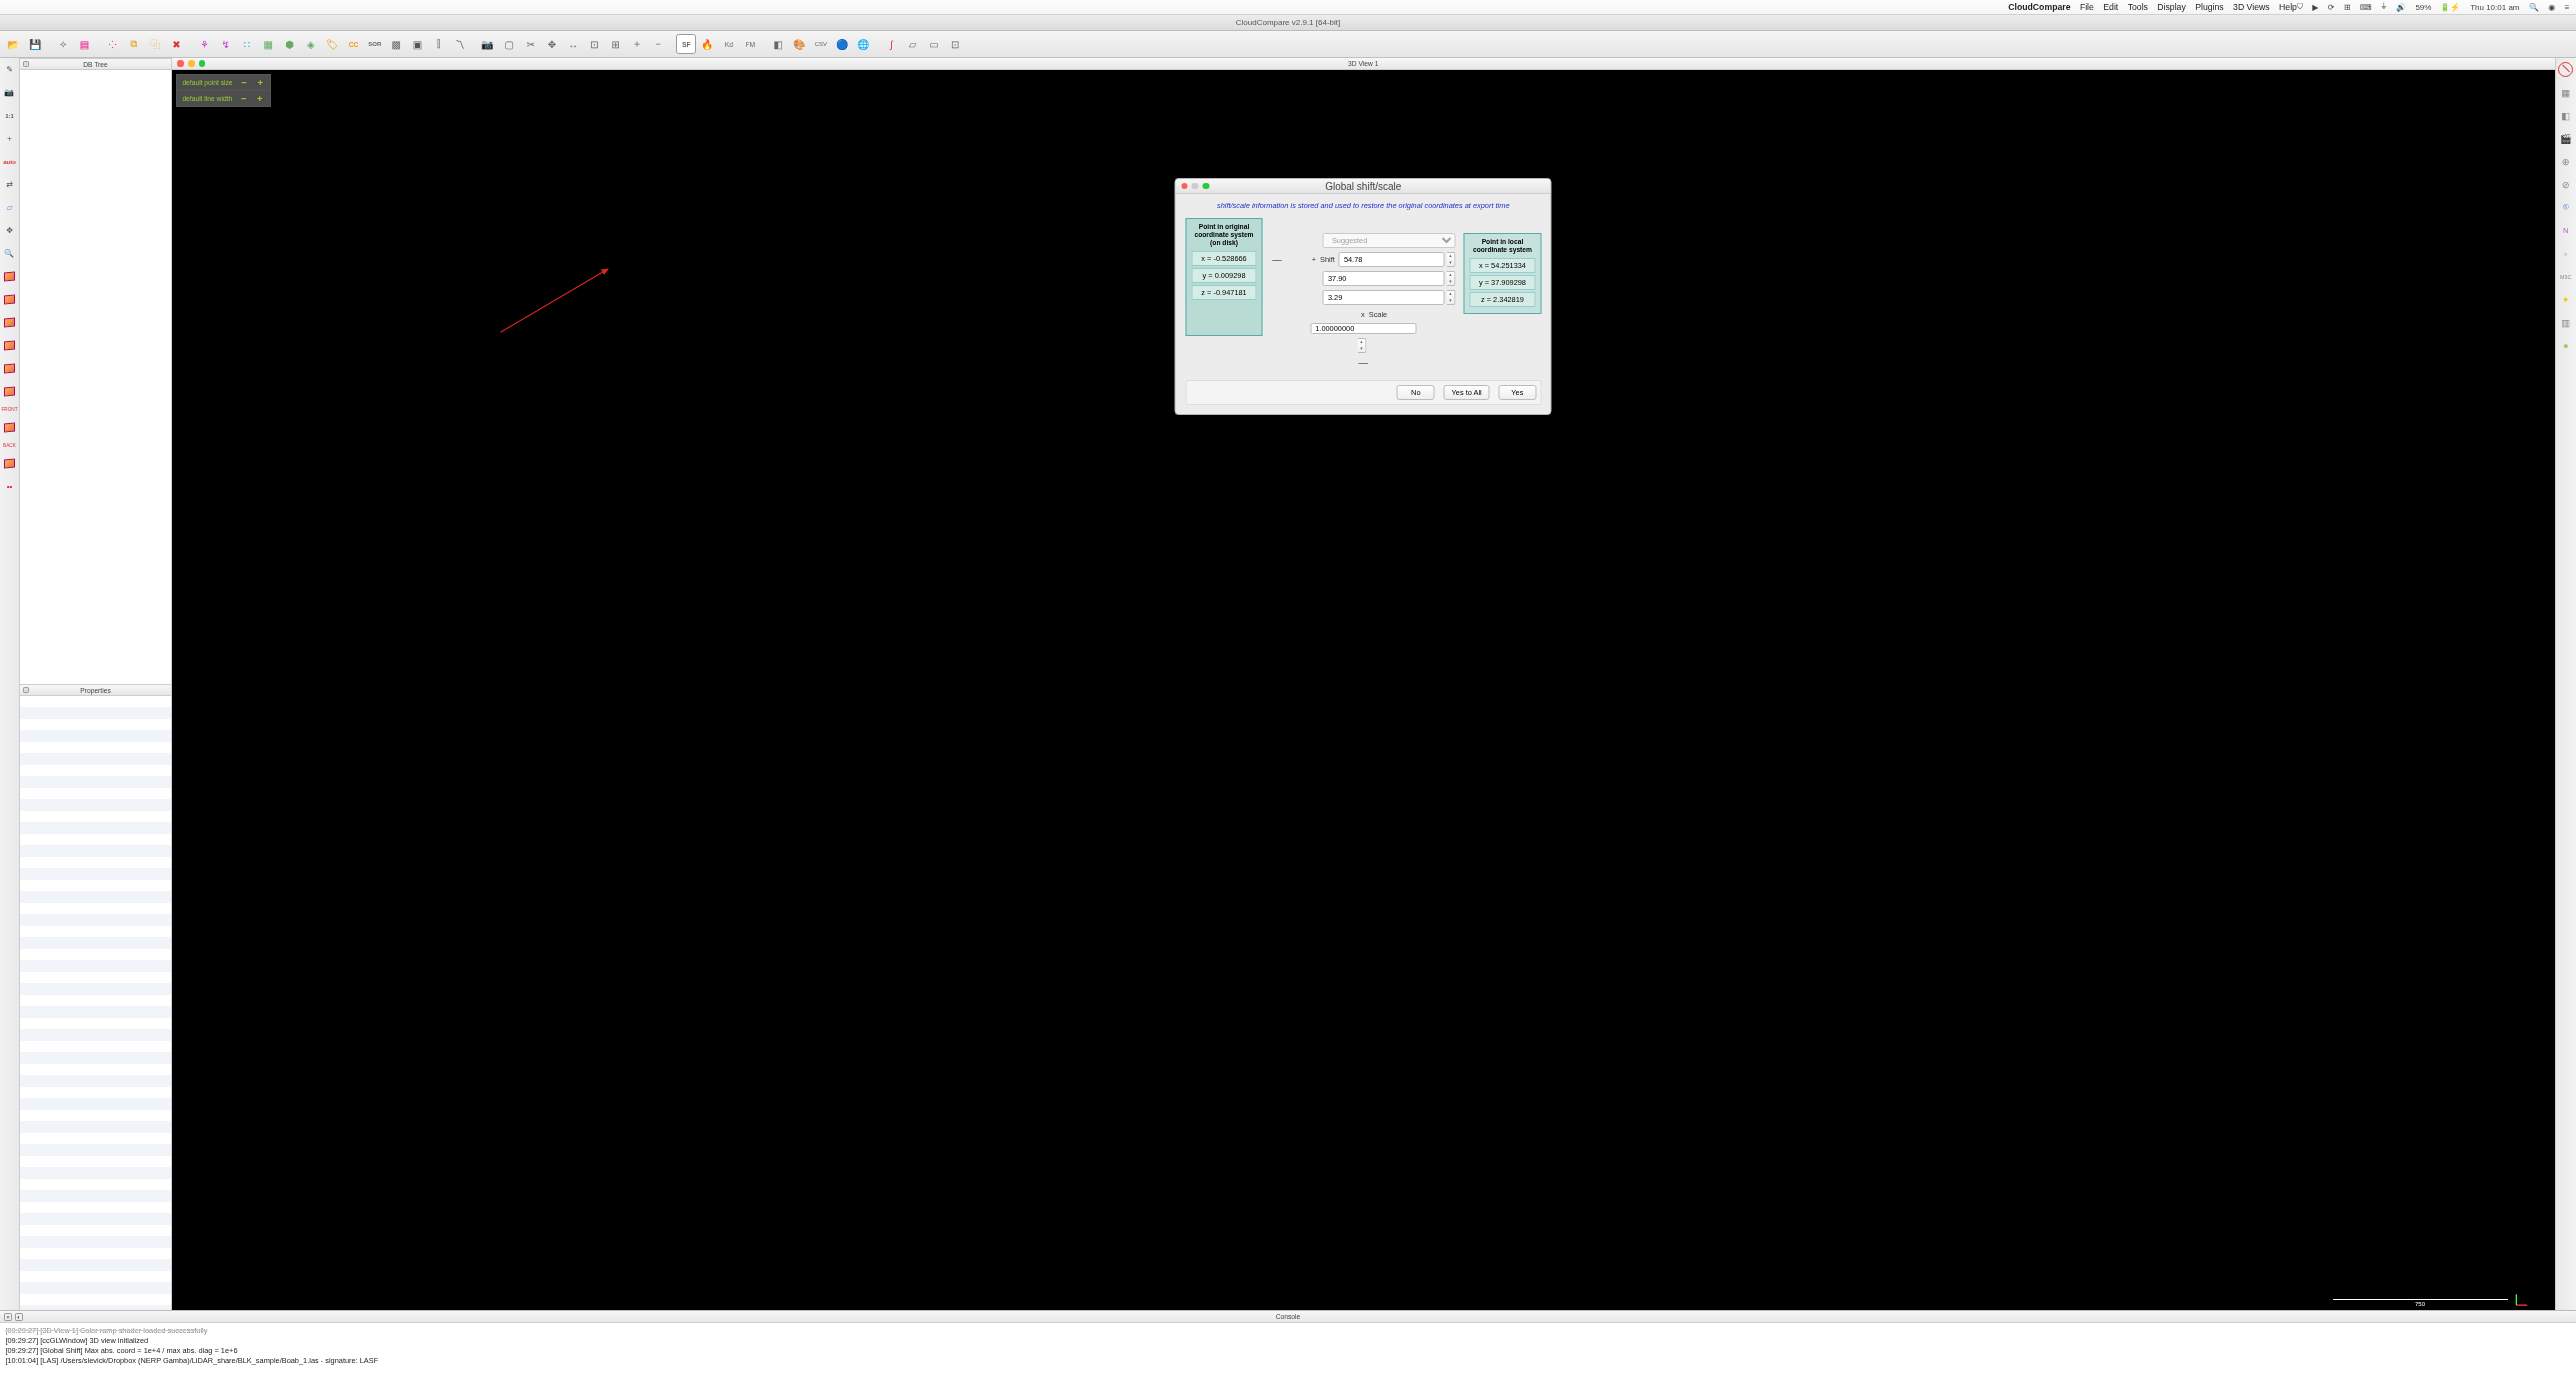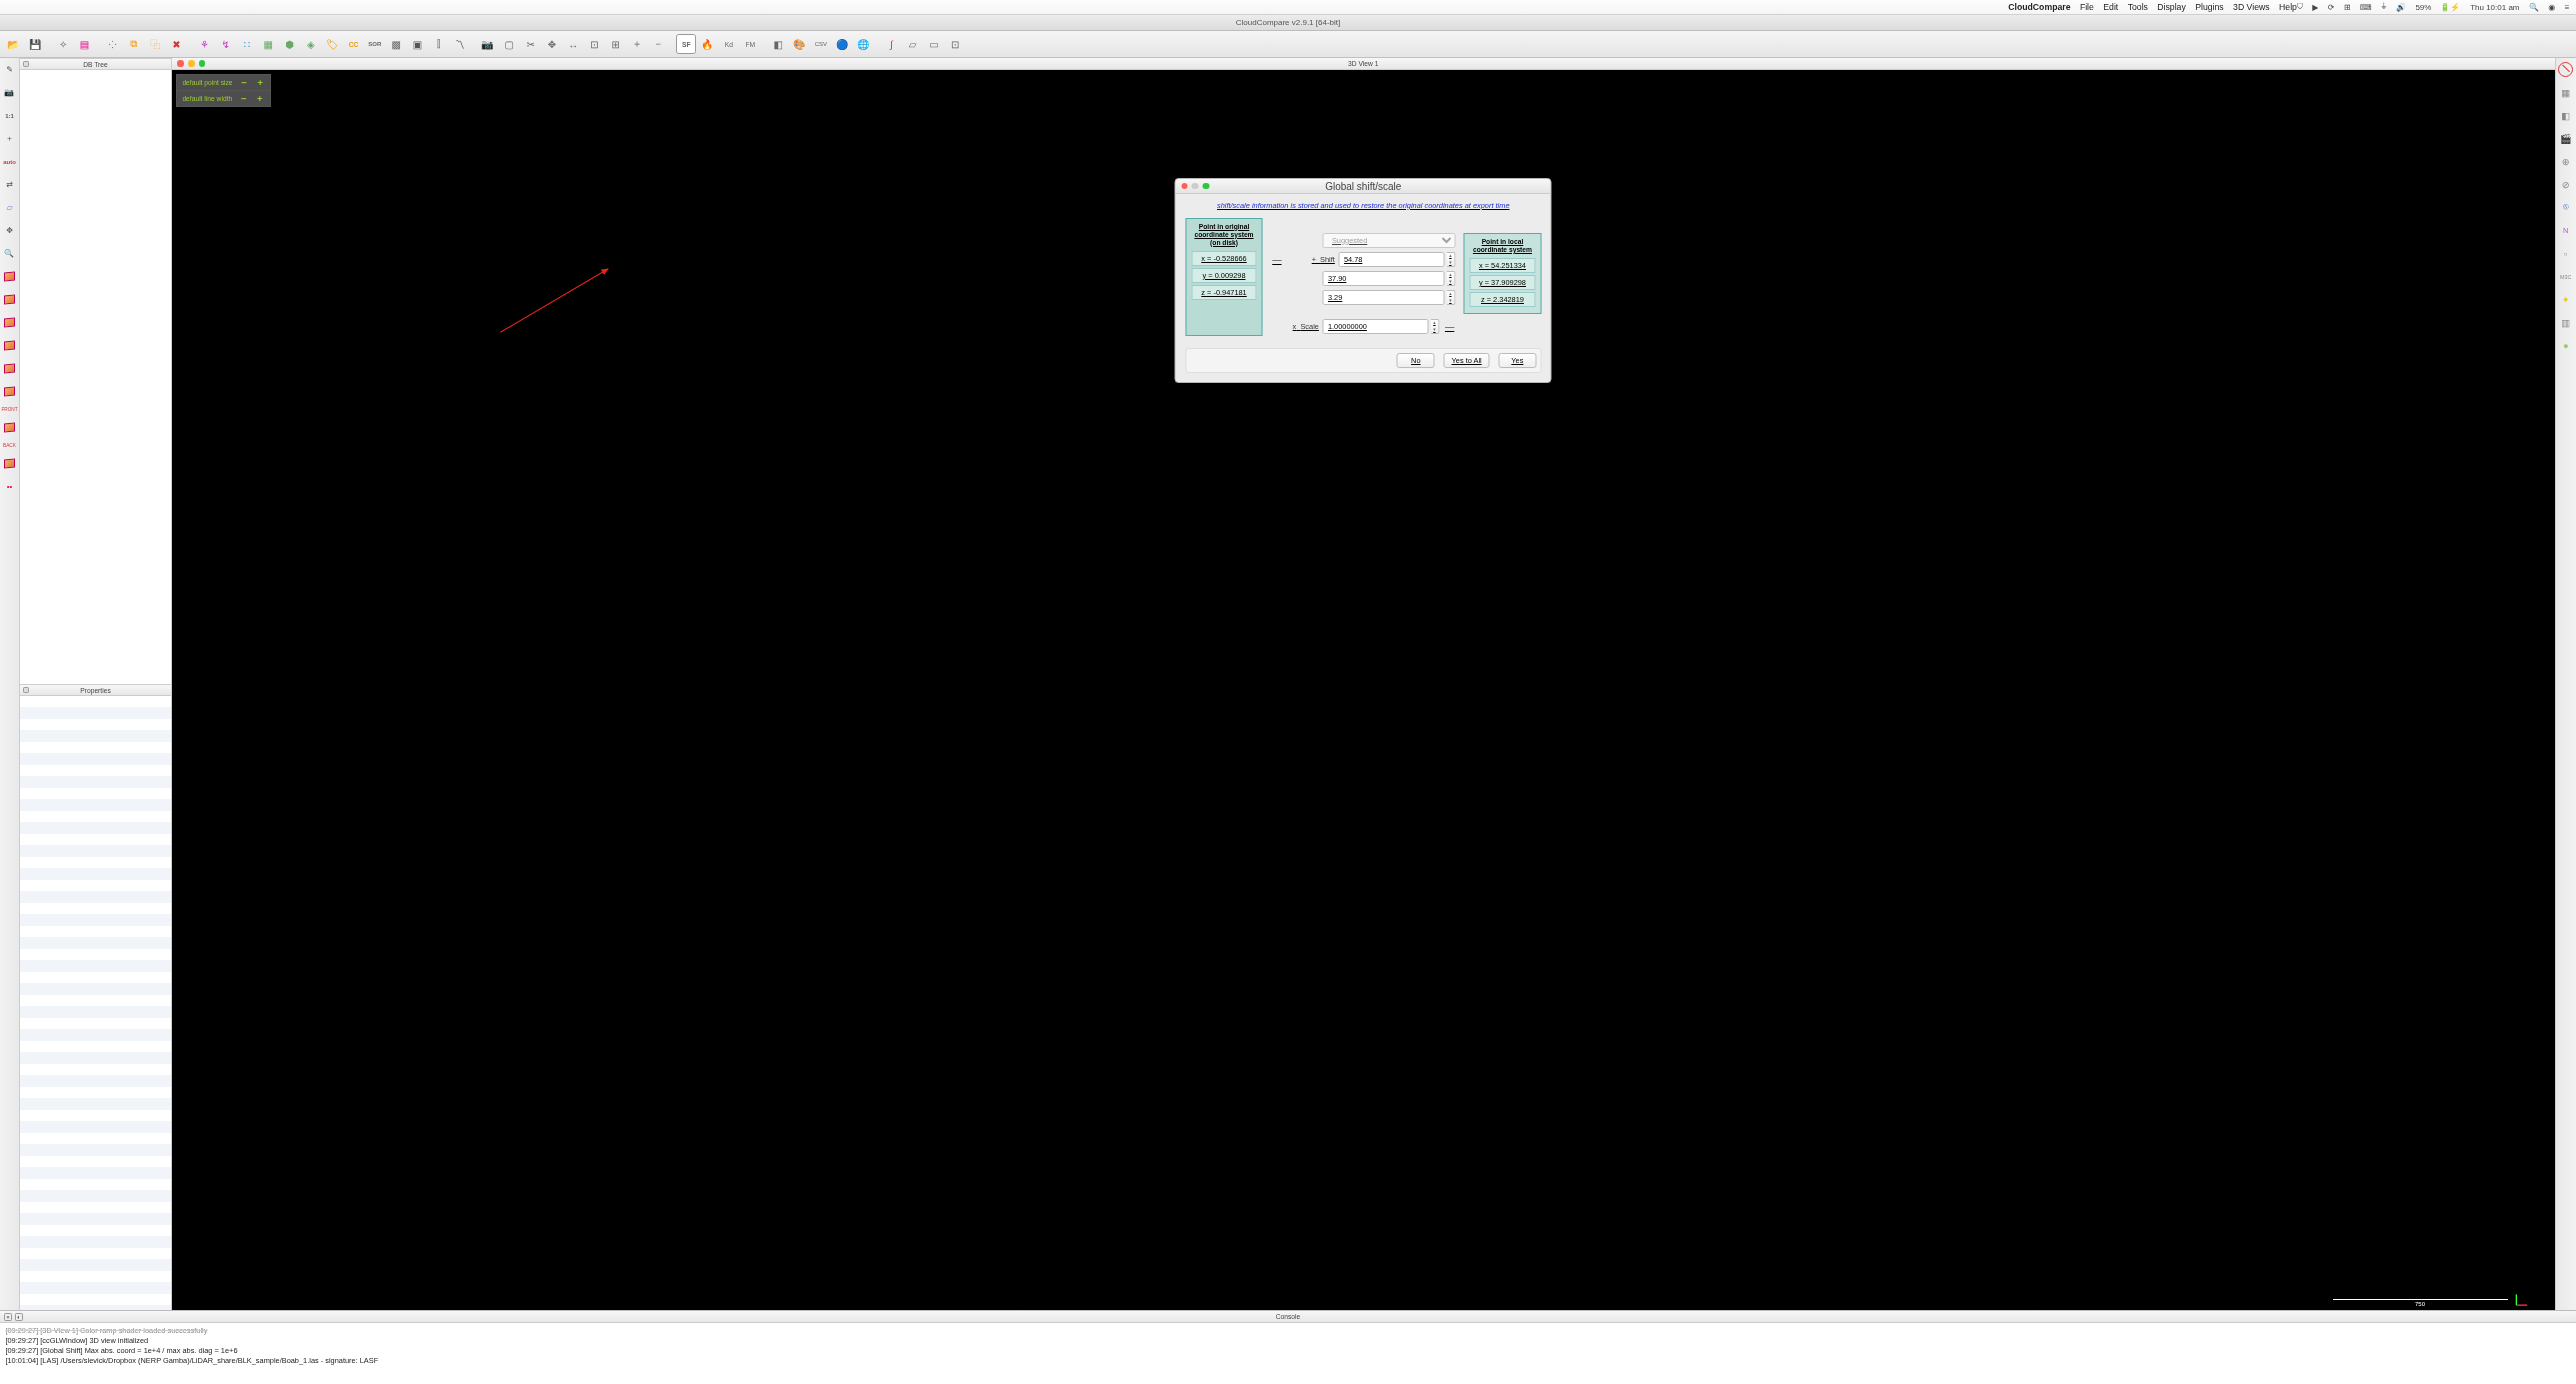--- a/index.html
+++ b/index.html
@@ -57,21 +57,21 @@
 .console-hdr { height:12px; background:linear-gradient(#f7f7f7,#e7e7e7); border-bottom:0.7px solid #ccc; font-size:6.7px; color:#444; display:flex; align-items:center; justify-content:center; position:relative; }
 .console-hdr .cicons { position:absolute; left:4px; display:flex; gap:2.7px; }
 .console-hdr .cicons span{ width:8px;height:8px;border:0.7px solid #999;border-radius:1.3px;display:inline-block;background:#eee;font-size:6px;line-height:6.7px;text-align:center;}
 .console-body { flex:1; background:#fff; font-size:7.4px; color:#222; padding:2.7px 5.4px; overflow:hidden; line-height:10px; }
 .console-body .cut { color:#888; text-decoration:line-through; text-decoration-color:#ccc; }
 
 
 .dialog { position:absolute; top:108px; left:50%; transform:translateX(-50%); width:377px; background:#ececec; border:0.7px solid #b5b5b5; border-radius:4px; box-shadow:0 6.7px 27px rgba(0,0,0,0.4); font-size:7.4px; }
 .dlg-titlebar { height:15px; background:linear-gradient(#f7f7f7,#e4e4e4); border-bottom:0.7px solid #ccc; border-radius:4px 4px 0 0; display:flex; align-items:center; justify-content:center; font-size:10px; color:#444; position:relative; }
 .dlg-titlebar .traffic3 { left:5.4px; }
-.dlg-body { padding:6.7px 9.4px 9.4px;text-decoration:underline; }
+.dlg-body { padding:6.7px 9.4px 9.4px; }
 .dlg-info { color:#2030d0; font-style:italic; text-align:center; font-size:7.4px; margin-bottom:8px; }
 .dlg-grid { display:flex; align-items:flex-start; gap:8px; }
 .coord-box { background:#b8dbd4; border:0.7px solid #5aa; padding:4px; width:105px; }
 .coord-box.local { background:#c5e3dc; }
 .coord-box .cb-title { font-weight:600; text-align:center; font-size:6.7px; line-height:8px; margin-bottom:4px; }
 .coord-box .cv { background:#d6ece6; border:0.7px solid #9cc; margin:2px 1.3px; padding:2px 2.7px; text-align:center; font-size:7.4px; }
 .coord-box.orig { height:118px; }
 .mid-col { flex:1; display:flex; flex-direction:column; align-items:stretch; gap:4px; padding-top:15px; }
 .mid-row { display:flex; align-items:center; gap:4px; }
 .mid-row .lbl { width:48px; text-align:right; font-size:7.4px; color:#333; }
@@ -312,21 +312,21 @@
                   </div>
               </div>
               <div class="mid-row">
                 <span class="lbl"></span>
                 <input value="3.29" style="">
                 <div class="spin">
                     <span>▴</span>
                     <span>▾</span>
                   </div>
               </div>
-              <div class="mid-row" style="margin-top:10px;">
+              <div class="mid-row" style="margin-top:1px;flex-direction:column;">
                 <span class="lbl"><span>x</span>&nbsp;&nbsp;<span>Scale</span></span>
                 <input value="1.00000000" style="">
                 <div class="spin">
                     <span>▴</span>
                     <span>▾</span>
                   </div>
                 <span class="arrow-sym">—</span>
               </div>
             </div>
 

